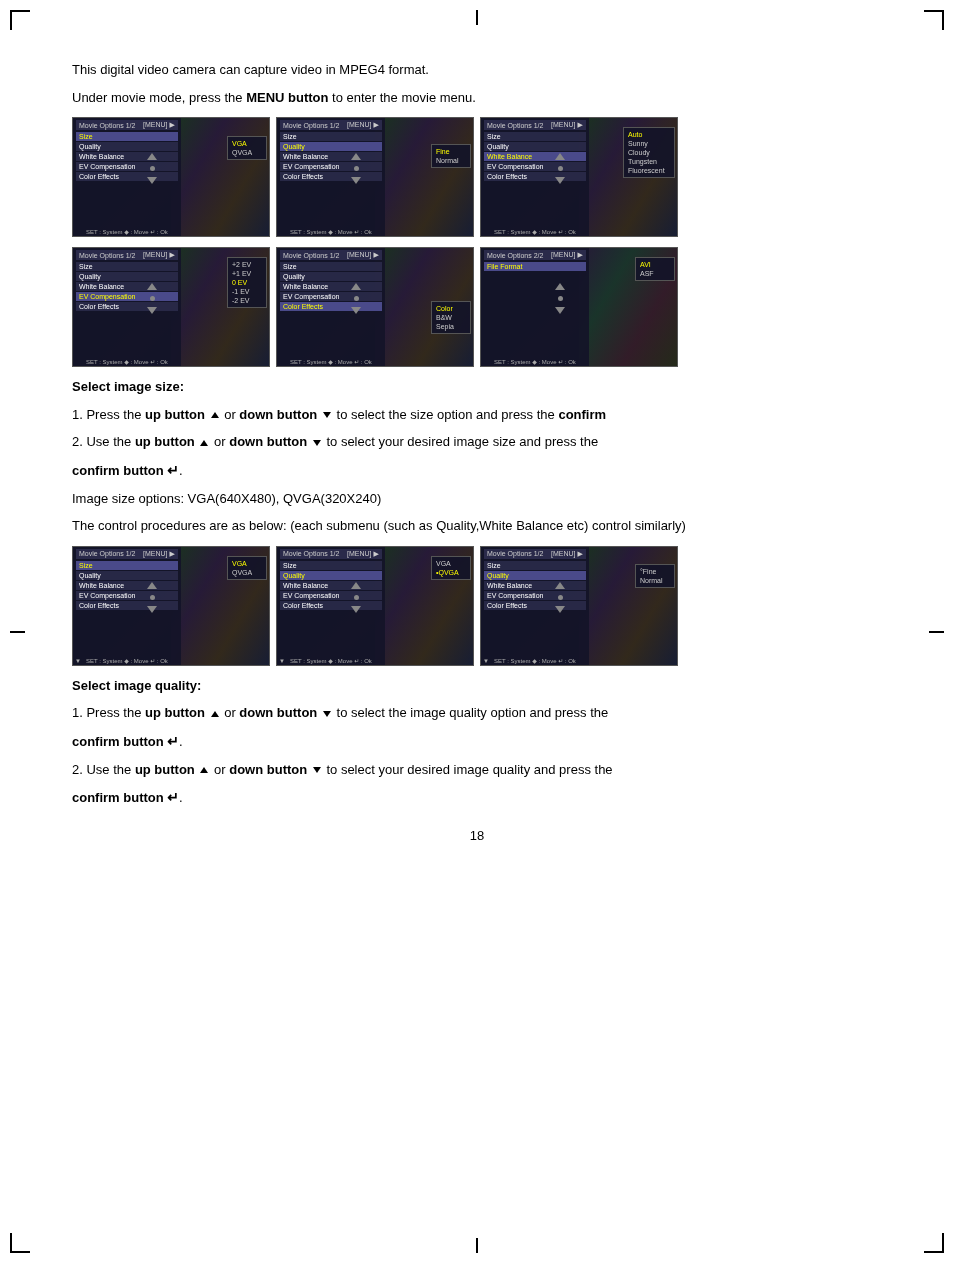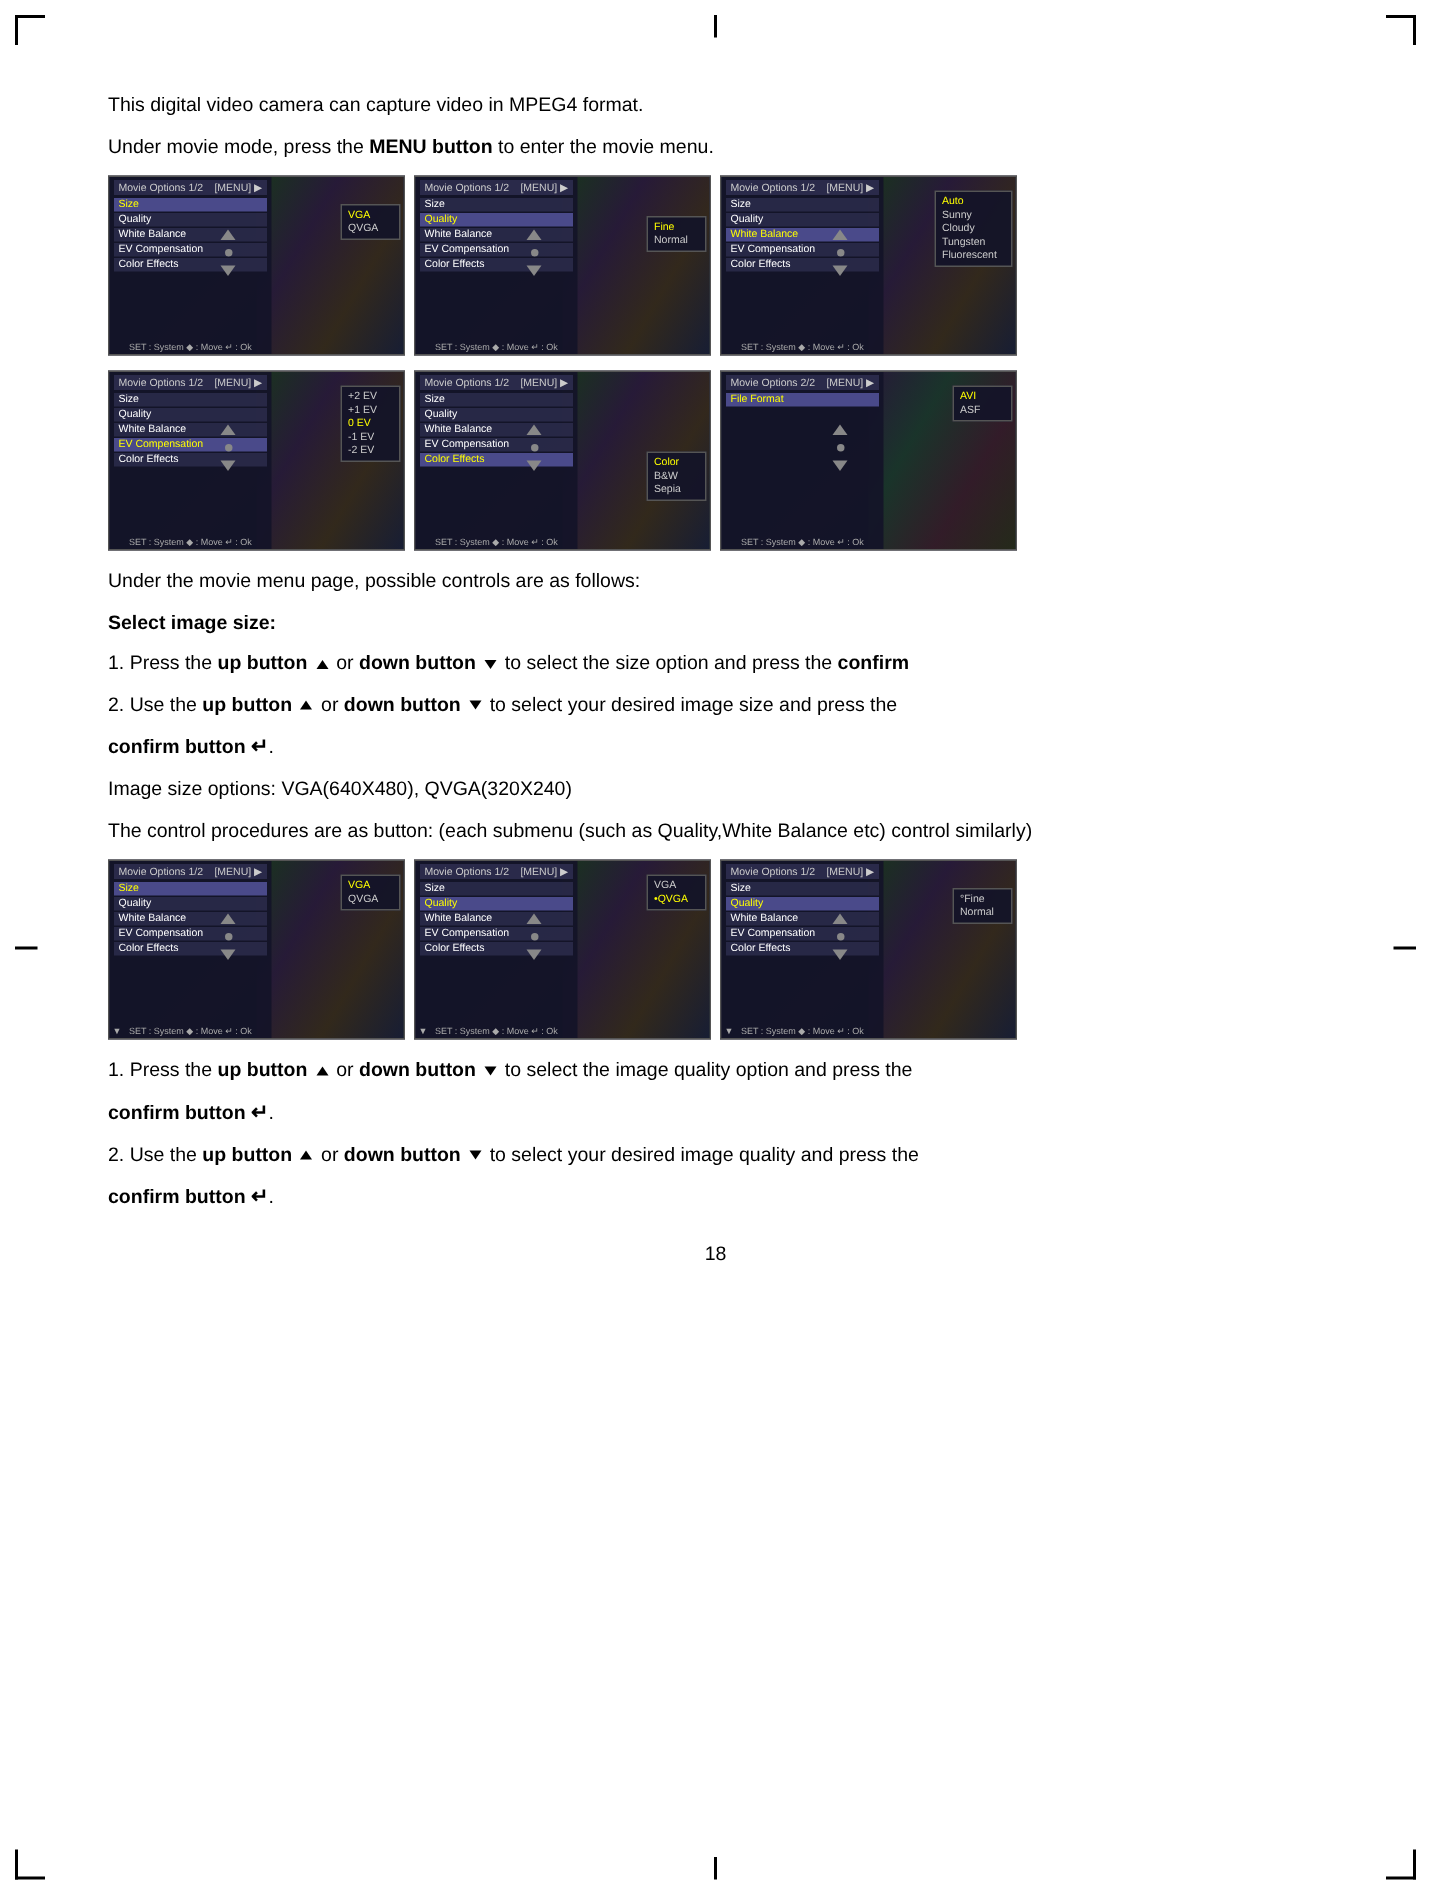--- a/index.html
+++ b/index.html
@@ -373,39 +373,36 @@
         <div style="position:absolute;right:57%;top:30%;display:flex;flex-direction:column;align-items:center;gap:6px;">
           <div style="border-left:5px solid transparent;border-right:5px solid transparent;border-bottom:7px solid #888;width:0;height:0;"></div>
           <div style="width:5px;height:5px;border-radius:50%;background:#888;"></div>
           <div style="border-left:5px solid transparent;border-right:5px solid transparent;border-top:7px solid #888;width:0;height:0;"></div>
         </div>
       </div>
     </div>
 
   </div>
 
-  <p>
-    <span>Under the movie menu page, possible controls are as follows:</span>
-  </p>
 
   <p style="font-weight:bold;">Select image size:</p>
 
   <p>
     <span>1. Press the </span><span class="bold">up button</span> <span style="display:inline-block;width:0;height:0;border-left:4px solid transparent;border-right:4px solid transparent;border-bottom:6px solid #000;vertical-align:middle;margin:0 2px;"></span> <span> or </span><span class="bold">down button</span> <span style="display:inline-block;width:0;height:0;border-left:4px solid transparent;border-right:4px solid transparent;border-top:6px solid #000;vertical-align:middle;margin:0 2px;"></span> <span> to select the size option and press the </span><span class="bold">confirm</span>
   </p>
 
   <p>
     <span>2. Use the </span><span class="bold">up button</span> <span style="display:inline-block;width:0;height:0;border-left:4px solid transparent;border-right:4px solid transparent;border-bottom:6px solid #000;vertical-align:middle;margin:0 2px;"></span> <span> or </span><span class="bold">down button</span> <span style="display:inline-block;width:0;height:0;border-left:4px solid transparent;border-right:4px solid transparent;border-top:6px solid #000;vertical-align:middle;margin:0 2px;"></span> <span> to select your desired image size and press the</span>
   </p>
   <p>
     <span class="bold">confirm button</span> <span style="font-weight:bold;font-size:14px;">↵</span><span>.</span>
   </p>
 
   <p>Image size options: VGA(640X480), QVGA(320X240)</p>
-  <p>The control procedures are as button: (each submenu (such as Quality,White Balance etc) control similarly)</p>
+  <p>The control procedures are as below: (each submenu (such as Quality,White Balance etc) control similarly)</p>
 
   <div class="screenshot-row">
 
     <div class="screenshot-img">
       <div class="cam-screen">
         <div class="bg-image"></div>
         <div class="menu-overlay">
           <div class="menu-title-bar">
             <span class="menu-title">Movie Options  1/2</span>
             <span class="menu-title">[MENU] ▶</span>
@@ -481,20 +478,21 @@
         <div style="position:absolute;right:57%;top:30%;display:flex;flex-direction:column;align-items:center;gap:6px;">
           <div style="border-left:5px solid transparent;border-right:5px solid transparent;border-bottom:7px solid #888;width:0;height:0;"></div>
           <div style="width:5px;height:5px;border-radius:50%;background:#888;"></div>
           <div style="border-left:5px solid transparent;border-right:5px solid transparent;border-top:7px solid #888;width:0;height:0;"></div>
         </div>
       </div>
     </div>
 
   </div>
 
+  <p style="font-weight:bold;margin-top:6px;">Select image quality:</p>
 
   <p>
     <span>1. Press the </span><span class="bold">up button</span> <span style="display:inline-block;width:0;height:0;border-left:4px solid transparent;border-right:4px solid transparent;border-bottom:6px solid #000;vertical-align:middle;margin:0 2px;"></span> <span> or </span><span class="bold">down button</span> <span style="display:inline-block;width:0;height:0;border-left:4px solid transparent;border-right:4px solid transparent;border-top:6px solid #000;vertical-align:middle;margin:0 2px;"></span> <span> to select the image quality option and press the</span>
   </p>
   <p>
     <span class="bold">confirm button</span> <span style="font-weight:bold;font-size:14px;">↵</span><span>.</span>
   </p>
 
   <p>
     <span>2. Use the </span><span class="bold">up button</span> <span style="display:inline-block;width:0;height:0;border-left:4px solid transparent;border-right:4px solid transparent;border-bottom:6px solid #000;vertical-align:middle;margin:0 2px;"></span> <span> or </span><span class="bold">down button</span> <span style="display:inline-block;width:0;height:0;border-left:4px solid transparent;border-right:4px solid transparent;border-top:6px solid #000;vertical-align:middle;margin:0 2px;"></span> <span> to select your desired image quality and press the</span>

